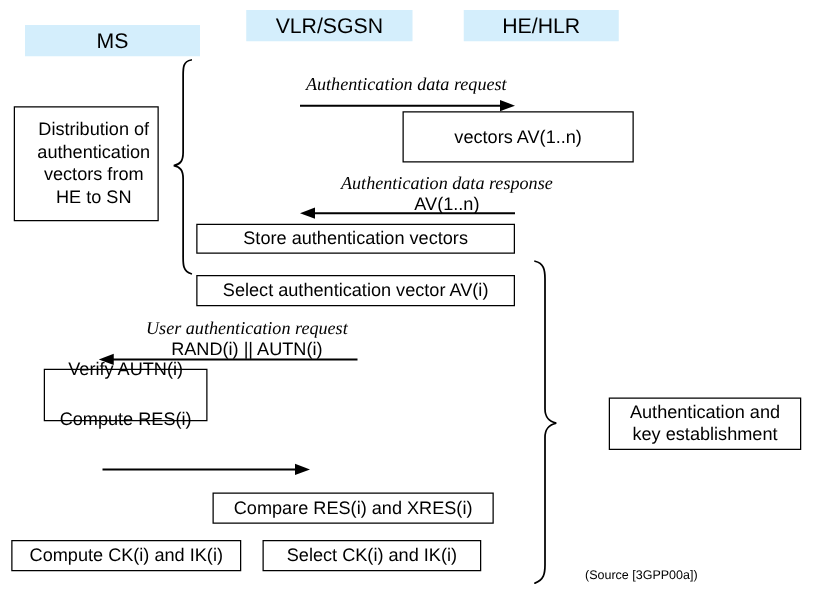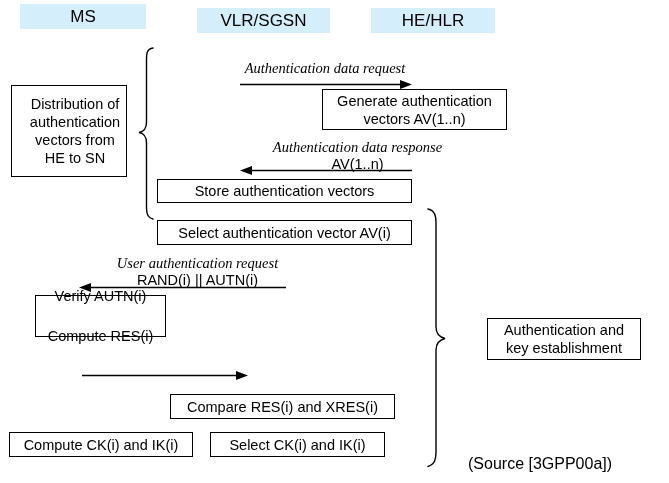--- a/index.html
+++ b/index.html
@@ -59,30 +59,30 @@
   }
   .arrow {
     position: absolute;
     height: 11px;
   }
   .arrow svg { display: block; overflow: visible; }
   .brace { position: absolute; }
   .brace svg { display: block; overflow: visible; }
   .source {
     position: absolute;
-    font-size: 16px;
+    font-size: 10px;
     white-space: nowrap;
   }
 </style>
 </head>
 <body>
 
 <div id="canvas">
 
-  <div class="lane-header" style="left:20px; top:4px; width:126px;">MS</div>
+  <div class="lane-header" style="left:20px; top:20px; width:140px;">MS</div>
   <div class="lane-header" style="left:197px; top:8px; width:133px;">VLR/SGSN</div>
   <div class="lane-header" style="left:371px; top:8px; width:124px;">HE/HLR</div>
 
   <div class="brace" style="left:126px; top:46px; width:30px; height:176px;">
     <svg width="30" height="176" viewBox="0 0 30 176" fill="none" xmlns="http://www.w3.org/2000/svg">
       <path d="M27 2 C20 3, 20.5 9, 20.5 16 L20.5 76 C20.5 83, 18 85.5, 13 86.5 C18 87.5, 20.5 90, 20.5 97 L20.5 158 C20.5 165, 20 171, 27 173" stroke="#000" stroke-width="1.4" fill="none" stroke-linecap="round"></path>
     </svg>
   </div>
 
   <div class="brace" style="left:424px; top:207px; width:36px; height:262px;">
@@ -102,21 +102,20 @@
     <span class="it">Authentication data request</span>
   </div>
   <div class="arrow" style="left:240px; top:79px; width:172px;">
     <svg width="172" height="11" viewBox="0 0 172 11" xmlns="http://www.w3.org/2000/svg">
       <line x1="0" y1="5.5" x2="164" y2="5.5" stroke="#000" stroke-width="1.6"></line>
       <polygon points="172,5.5 160,1 160,10" fill="#000"></polygon>
     </svg>
   </div>
 
   <div class="box" style="left:322px; top:89px; width:185px; height:41px;">
-    <span class="ln">Generate authentication</span>
     <span class="ln">vectors AV(1..n)</span>
   </div>
 
   <div class="msg" style="left:215px; top:139px; width:285px;">
     <span class="it">Authentication data response</span>
     <span class="pl">AV(1..n)</span>
   </div>
   <div class="arrow" style="left:240px; top:165px; width:172px;">
     <svg width="172" height="11" viewBox="0 0 172 11" xmlns="http://www.w3.org/2000/svg">
       <line x1="8" y1="5.5" x2="172" y2="5.5" stroke="#000" stroke-width="1.6"></line>

